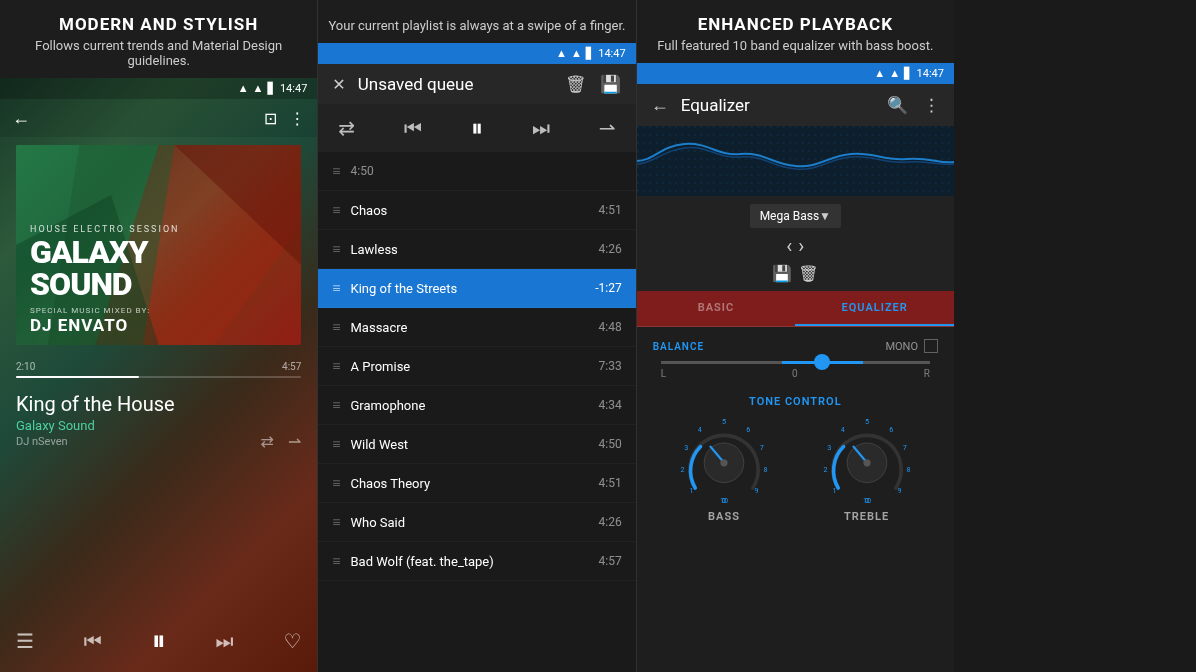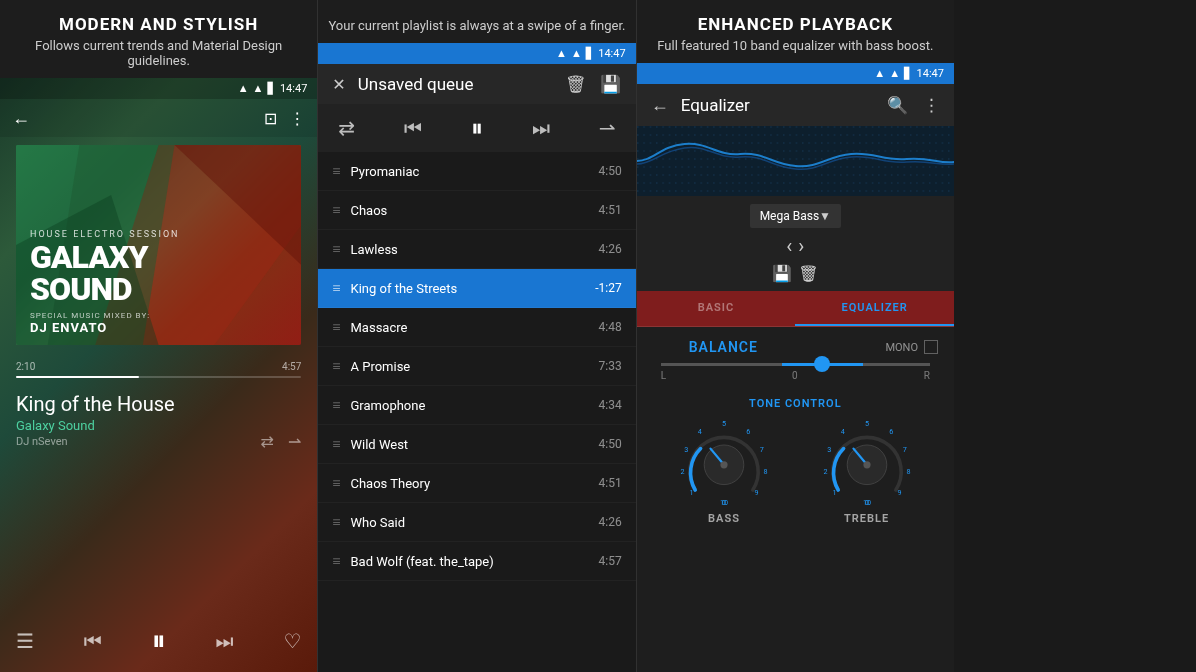--- a/index.html
+++ b/index.html
@@ -126,21 +126,21 @@
 
     .album-title .mixby {
       color: rgba(255,255,255,0.7);
       font-size: 8px;
       letter-spacing: 1px;
       margin-top: 6px;
     }
 
     .album-title .dj {
       color: #fff;
-      font-size: 13px;
+      font-size: 17px;
       font-weight: 700;
       letter-spacing: 1px;
     }
 
     .progress-area {
       padding: 8px 16px 4px;
     }
 
     .progress-times {
       display: flex;
@@ -406,24 +406,23 @@
 
     .eq-balance-header {
       display: flex;
       justify-content: space-between;
       align-items: center;
       margin-bottom: 8px;
     }
 
     .eq-balance-label {
       color: #2196F3;
-      font-size: 14px;
+      font-size: 10px;
       font-weight: 600;
       letter-spacing: 1px;
-      margin-left: 36px;
     }
 
     .eq-mono-label {
       color: rgba(255,255,255,0.5);
       font-size: 11px;
       display: flex;
       align-items: center;
       gap: 6px;
     }
 
@@ -629,21 +628,20 @@
         <span class="queue-ctrl-icon">⇄</span>
         <span class="queue-ctrl-icon">⏮</span>
         <span class="queue-ctrl-icon" style="font-size:24px;color:#fff;">⏸</span>
         <span class="queue-ctrl-icon">⏭</span>
         <span class="queue-ctrl-icon">⇀</span>
       </div>
 
       <div class="queue-list" id="queue-list">
           <div class="queue-item">
       <span class="queue-drag">≡</span>
-      <span class="queue-name">Pyromaniac</span>
       <span class="queue-time">4:50</span>
     </div>
           <div class="queue-item">
       <span class="queue-drag">≡</span>
       <span class="queue-name">Chaos</span>
       <span class="queue-time">4:51</span>
     </div>
           <div class="queue-item">
       <span class="queue-drag">≡</span>
       <span class="queue-name">Lawless</span>

